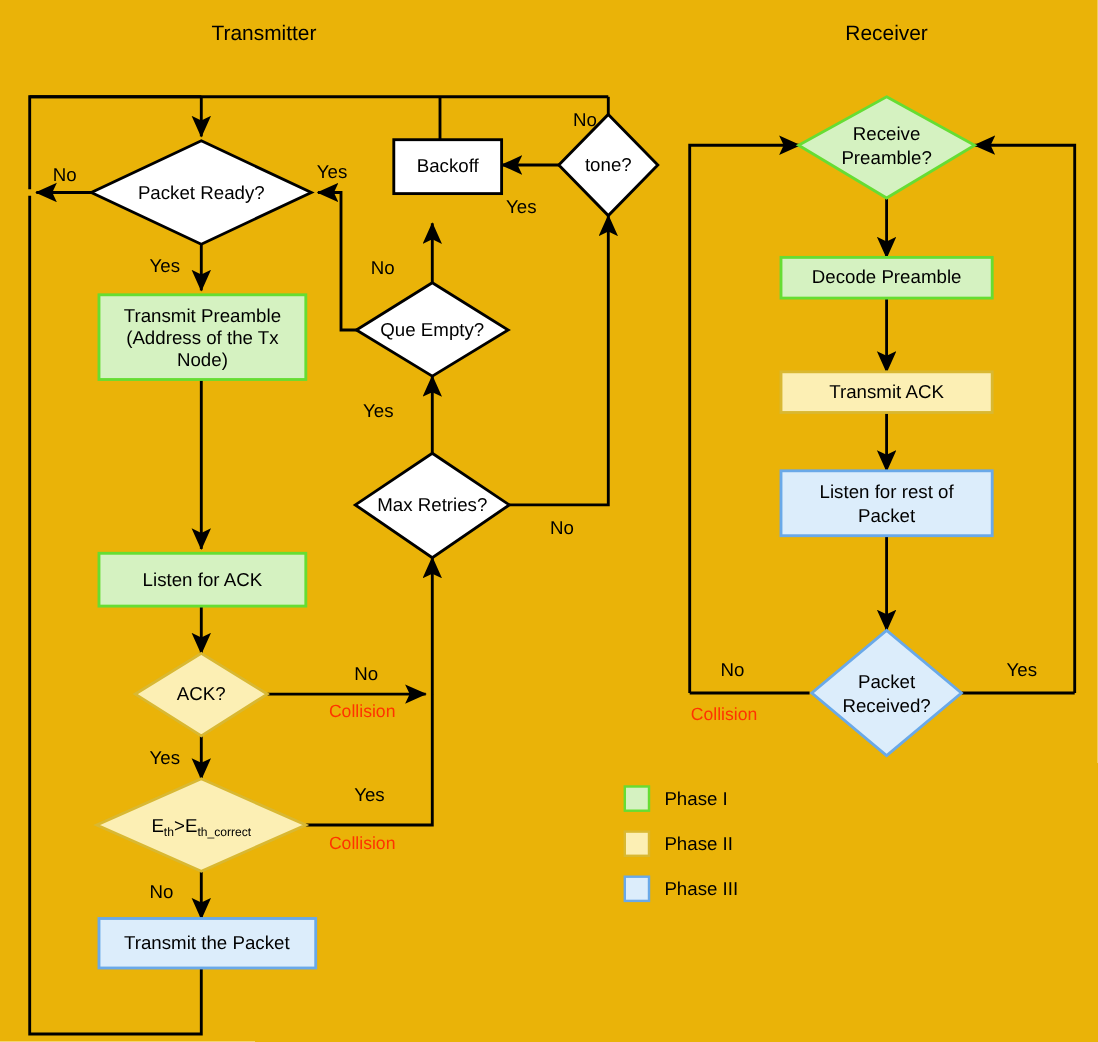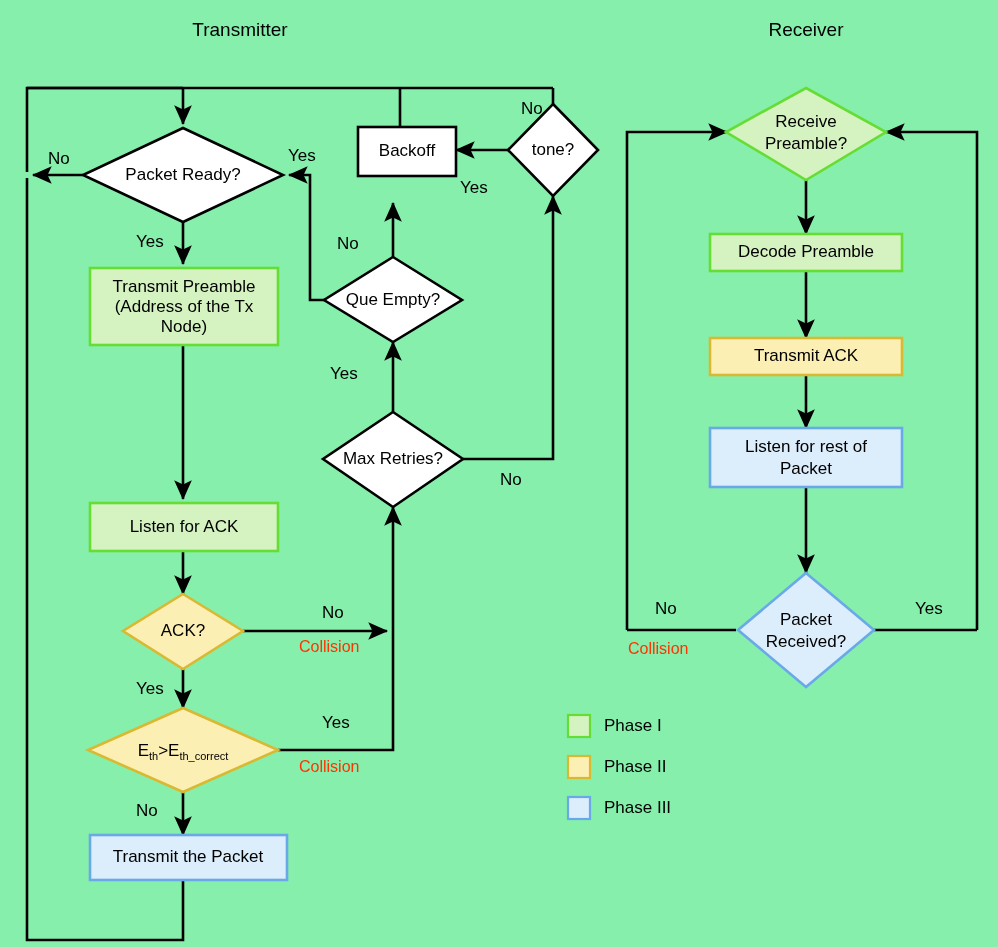--- a/index.html
+++ b/index.html
@@ -1,18 +1,18 @@
 <!DOCTYPE html>
 <html><head>
 <meta charset="utf-8">
 <style>
   html,body{margin:0;padding:0;background:#ffffff;}
   body{width:998px;height:947px;overflow:hidden;
        font-family:"Liberation Sans","DejaVu Sans",sans-serif;}
-  #stage{position:relative;width:998px;height:947px;background:#86efac;}
+  #stage{position:relative;width:998px;height:947px;background:#eab308;}
   svg{display:block;}
   .nodeLabel{font-family:"Liberation Sans","DejaVu Sans",sans-serif;
              font-size:17px;fill:#000000;dominant-baseline:middle;text-anchor:middle;}
   .edgeLabel{font-family:"Liberation Sans","DejaVu Sans",sans-serif;
              font-size:17px;fill:#000000;dominant-baseline:middle;}
   .collisionLabel{font-family:"Liberation Sans","DejaVu Sans",sans-serif;
              font-size:16px;fill:#FF3300;dominant-baseline:middle;}
   .colTitle{font-family:"Liberation Sans","DejaVu Sans",sans-serif;
              font-size:19px;fill:#000000;dominant-baseline:middle;text-anchor:middle;}
   .legendLabel{font-family:"Liberation Sans","DejaVu Sans",sans-serif;

